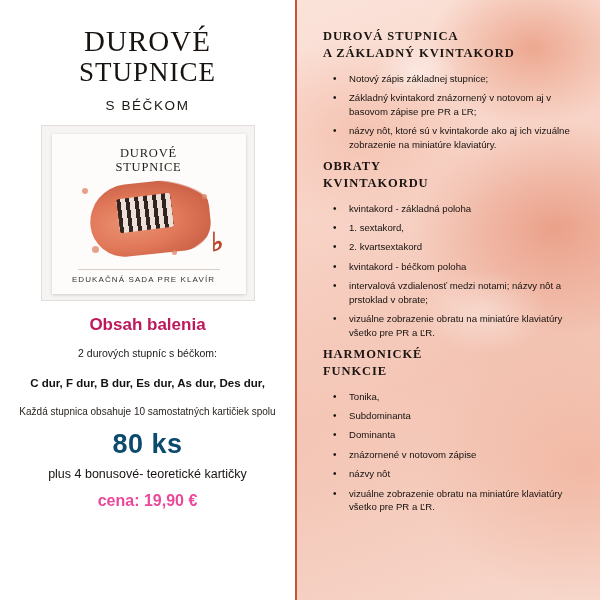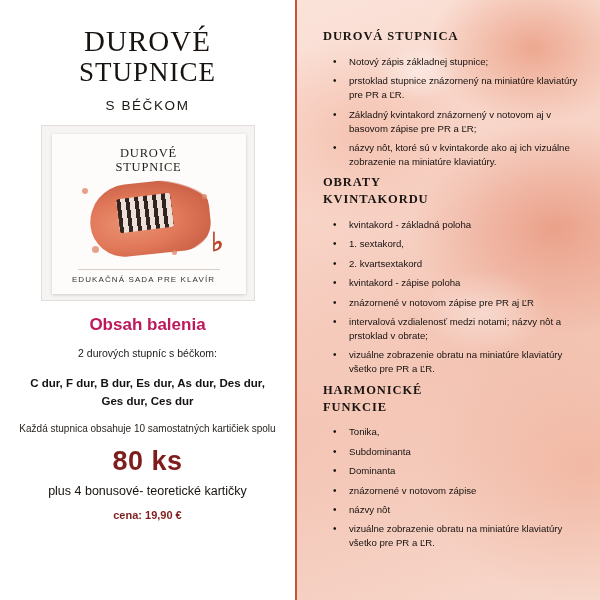--- a/index.html
+++ b/index.html
@@ -146,35 +146,35 @@
   .note-sm {
     font-family: "Liberation Sans", sans-serif;
     font-size: 10px;
     color: #2a2522;
     margin-top: 13px;
   }
   .qty {
     font-family: "Liberation Sans", sans-serif;
     font-weight: 700;
     font-size: 27px;
-    color: #7f1d1d;
+    color: #0c4a6e;
     margin-top: 12px;
     letter-spacing: .5px;
   }
   .bonus {
     font-family: "Liberation Sans", sans-serif;
     font-size: 12.5px;
     color: #171310;
     margin-top: 7px;
   }
   .price {
     font-family: "Liberation Sans", sans-serif;
     font-weight: 700;
-    font-size: 11px;
-    color: #7f1d1d;
+    font-size: 16px;
+    color: #ec4899;
     margin-top: 11px;
   }
 
   
   .vrule {
     position: absolute;
     left: 295px; top: 0;
     width: 2px; height: 600px;
     background: #c4553a;
     z-index: 5;
@@ -265,53 +265,51 @@
         <div class="flat-glyph">♭</div>
         <div class="divider"></div>
         <div class="pfoot">EDUKAČNÁ SADA PRE KLAVÍR</div>
       </div>
     </div>
 
     <div class="obsah">Obsah balenia</div>
     <div class="line-sm">2 durových stupníc s béčkom:</div>
     <div class="scales">
       <div>C dur, F dur, B dur, Es dur, As dur, Des dur,</div>
-      <div>Ges dur, Ces dur</div>
     </div>
     <div class="note-sm">Každá stupnica obsahuje 10 samostatných kartičiek spolu</div>
     <div class="qty">80 ks</div>
     <div class="bonus">plus 4 bonusové- teoretické kartičky</div>
     <div class="price">cena: 19,90 €</div>
   </div>
 
   <div class="vrule"></div>
 
   <div class="right">
     <div class="rcontent">
 
       <div class="sec-h">
         <div>DUROVÁ STUPNICA</div>
+        <div>A ZÁKLADNÝ KVINTAKORD</div>
       </div>
       <ul class="items">
         <li>Notový zápis základnej stupnice;</li>
-        <li>prstoklad stupnice znázornený na miniatúre klaviatúry pre PR a ĽR.</li>
         <li>Základný kvintakord znázornený v notovom aj v basovom zápise pre PR a ĽR;</li>
         <li>názvy nôt, ktoré sú v kvintakorde ako aj ich vizuálne zobrazenie na miniatúre klaviatúry.</li>
       </ul>
 
       <div class="sec-h spaced">
         <div>OBRATY</div>
         <div>KVINTAKORDU</div>
       </div>
       <ul class="items">
         <li>kvintakord - základná poloha</li>
         <li>1. sextakord,</li>
         <li>2. kvartsextakord</li>
-        <li>kvintakord  - zápise poloha</li>
-        <li>znázornené v notovom zápise pre PR aj ĽR</li>
+        <li>kvintakord  - béčkom poloha</li>
         <li>intervalová vzdialenosť medzi notami; názvy nôt a prstoklad v obrate;</li>
         <li>vizuálne zobrazenie obratu na miniatúre klaviatúry všetko pre PR a ĽR.</li>
       </ul>
 
       <div class="sec-h spaced">
         <div>HARMONICKÉ</div>
         <div>FUNKCIE</div>
       </div>
       <ul class="items">
         <li>Tonika,</li>

